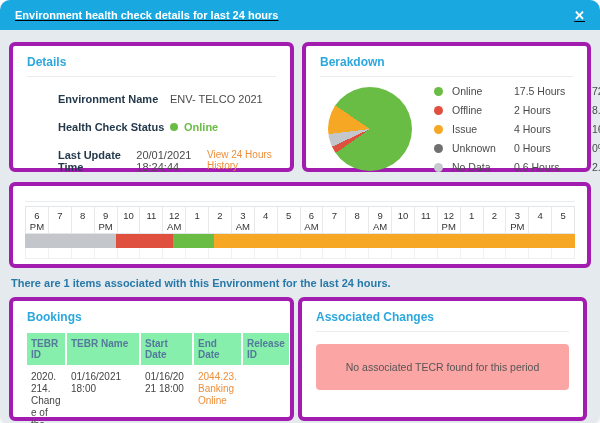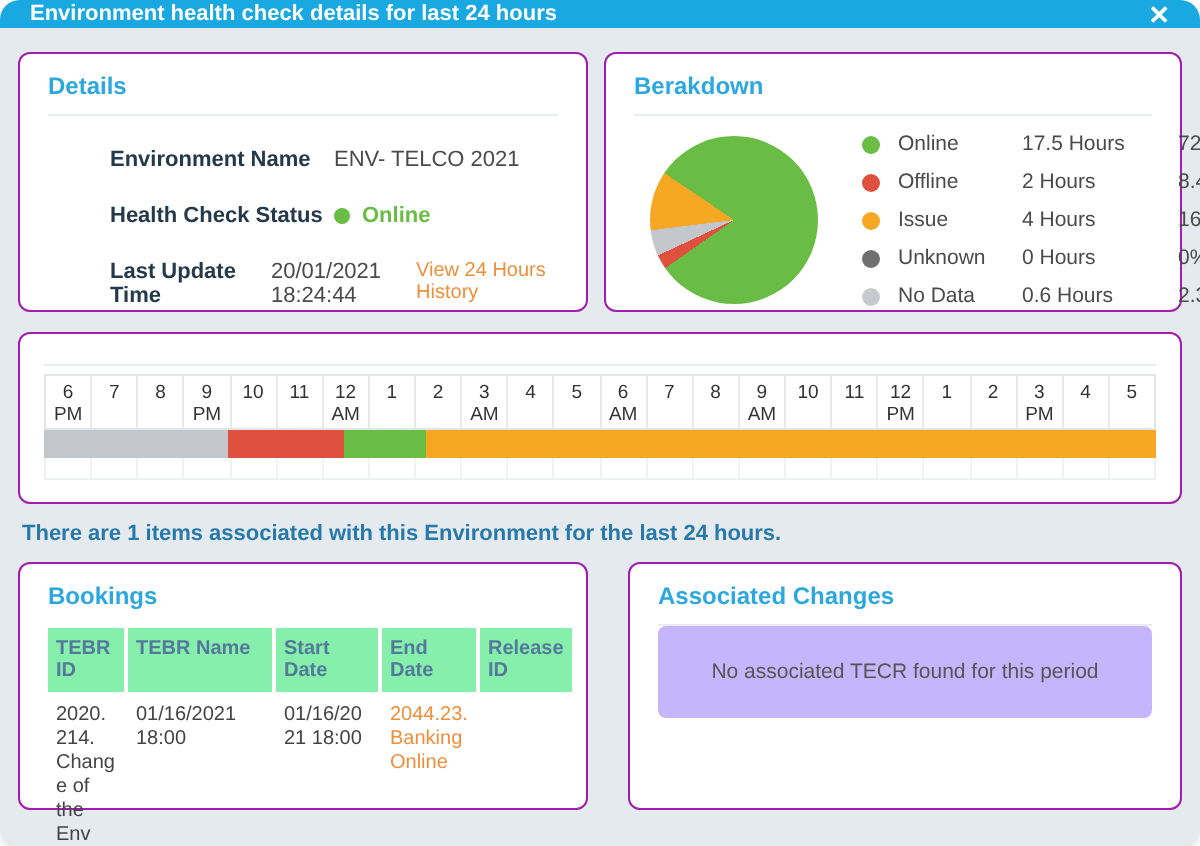--- a/index.html
+++ b/index.html
@@ -1,24 +1,24 @@
 <!DOCTYPE html>
 <html><head>
 <meta charset="utf-8">
 <style>
   * { margin:0; padding:0; box-sizing:border-box; }
   html,body { width:600px; height:423px; background:#fff; font-family:"Liberation Sans", sans-serif; }
   .dialog { position:absolute; top:0; left:0; width:600px; height:423px; background:#E5EAEE;
             border-radius:10px; overflow:hidden; box-shadow:0 2px 5px rgba(30,60,80,.18); }
-  .dlg-header { height:14px; background:#19A8E0; display:flex; align-items:center;
-                justify-content:space-between; padding:0 15px; }
+  .dlg-header { height:30px; background:#19A8E0; display:flex; align-items:center;
+                justify-content:space-between; padding:0 15px;text-decoration:underline; }
   .dlg-title { color:#fff; font-size:11px; font-weight:bold; }
   .close-btn { color:#fff; font-size:13px; font-weight:bold; cursor:pointer; line-height:1; }
   .content { padding:12px 9px 12px 9px; }
-  .panel { background:#fff; border:1px solid #a21caf; border-radius:6px; padding:9px 14px; }
+  .panel { background:#fff; border:4px solid #a21caf; border-radius:6px; padding:9px 14px; }
   .panel-title { color:#2CA8DE; font-size:12px; font-weight:bold; }
   .divider { border-bottom:1px solid #EAEDEF; margin-top:7px; }
   .row1 { display:flex; gap:8px; }
   .details-panel { width:285px; height:130px; }
   .breakdown-panel { width:289px; height:130px; }
 
   
   .field-row { display:flex; align-items:flex-start; margin-top:16px;padding-left:31px; }
   .field-label { width:112px; font-size:11px; font-weight:bold; color:#24394B; }
   .field-value { font-size:11px; color:#4A4A4A; }
@@ -44,34 +44,34 @@
                color:#333; line-height:11px; padding-top:3px; }
   .hour-cell:last-child { border-right:none; }
   .tl-bar { display:flex; height:14px; width:100%; }
   .tl-seg { height:14px; }
   .faint-row { display:flex; height:11px; border-bottom:1px solid #EDF0F2; border-left:1px solid #EDF0F2; border-right:1px solid #EDF0F2; }
   .faint-cell { flex:1; border-right:1px solid #EFF2F4; }
   .faint-cell:last-child { border-right:none; }
 
   .summary { margin:9px 2px 8px 2px; font-size:11px; font-weight:bold; color:#2679A8; }
 
-  .row3 { display:flex; gap:20px; }
+  .row3 { display:flex; gap:4px; }
   .bookings-panel { width:285px; height:124px; }
   .assoc-panel { width:289px; height:124px; }
 
   
   .tbl { margin-top:9px; }
   .tbl-head, .tbl-row { display:grid; grid-template-columns:38px 72px 51px 47px 1fr; column-gap:2px; }
   .th { background:#86efac; color:#54799B; font-size:10px; font-weight:bold; padding:5px 4px; }
   .td { font-size:10px; color:#444; padding:6px 4px 8px 4px; line-height:12px; word-wrap:break-word; }
   .tbl-row { border-bottom:1px solid #EAEDEF; }
   .td.link { color:#EE8F3C; cursor:pointer; }
 
   
-  .empty-box { background:#c4b5fd; border-radius:4px; height:46px;
+  .empty-box { margin-top:12px; background:#fca5a5; border-radius:4px; height:46px;
                display:flex; align-items:center; justify-content:center;
                font-size:10.5px; color:#555; }
 </style>
 </head>
 <body>
 
 <div class="dialog">
   <div class="dlg-header">
     <span class="dlg-title">Environment health check details for last 24 hours</span>
     <span class="close-btn">✕</span>

